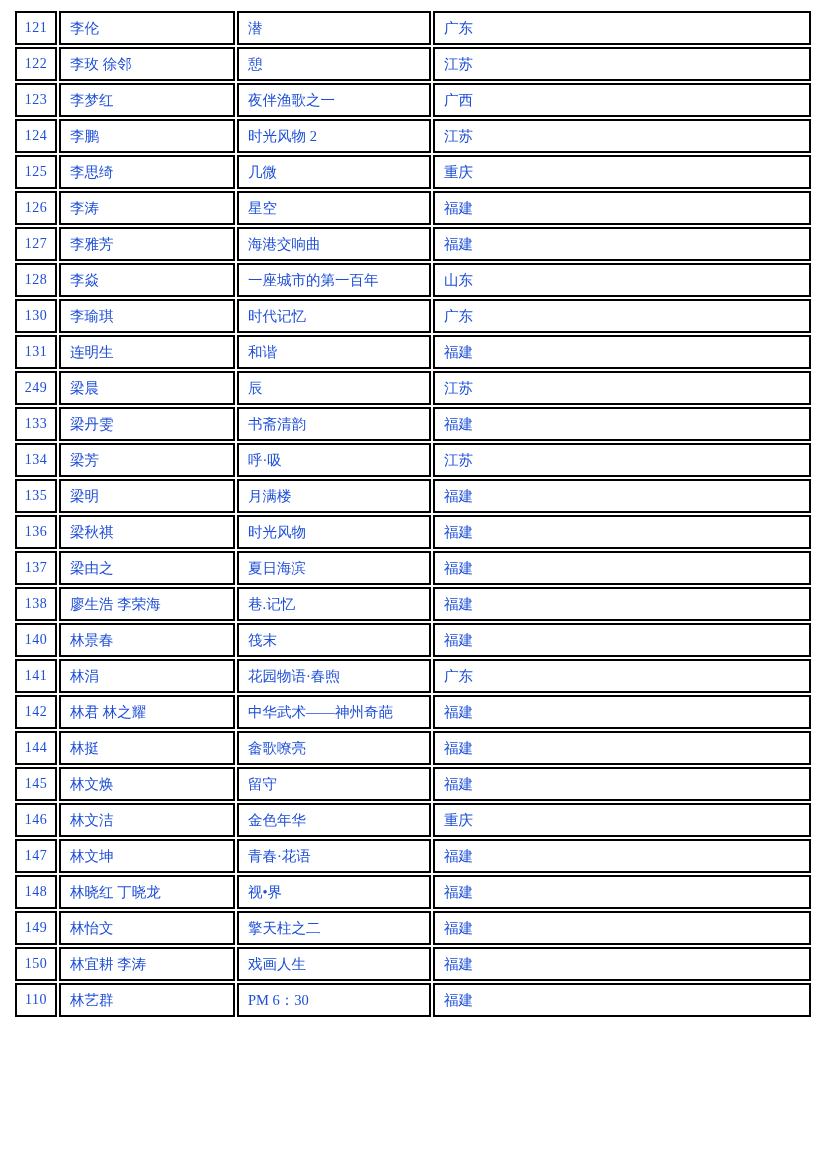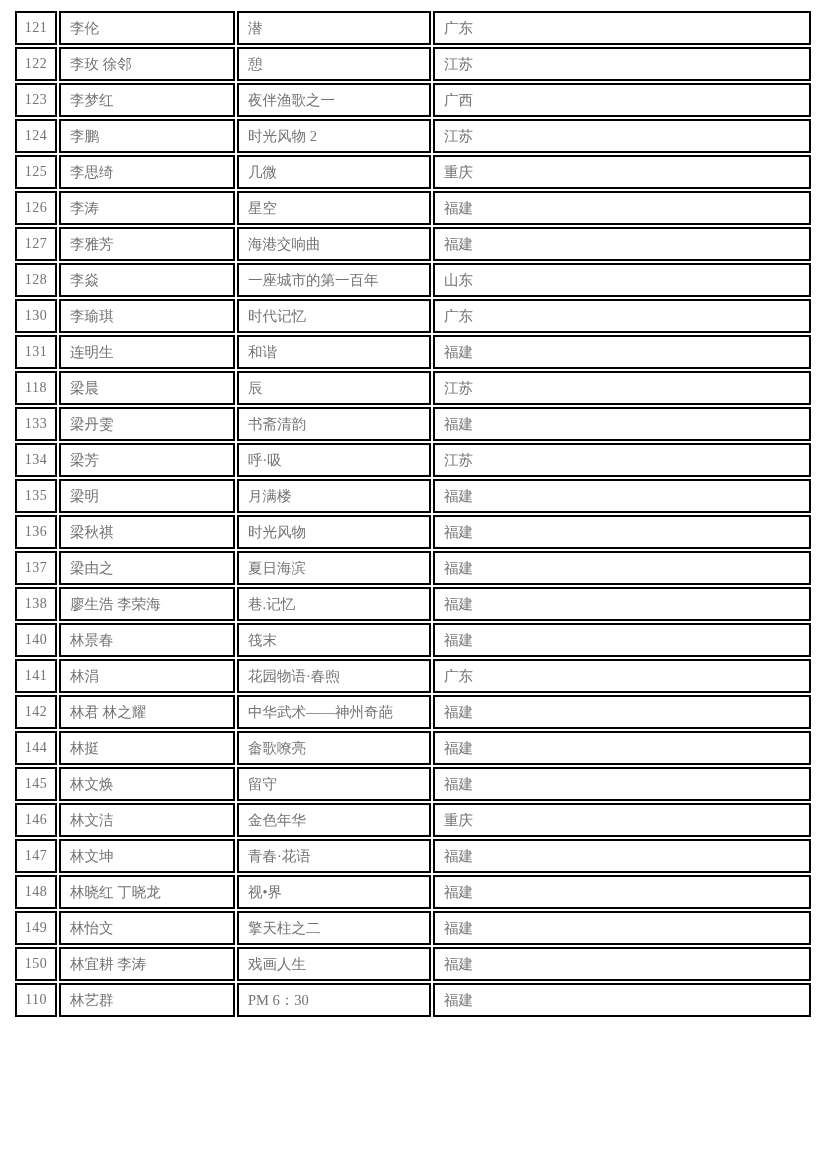--- a/index.html
+++ b/index.html
@@ -7,21 +7,21 @@
     padding: 0;
     background: #ffffff;
   }
   .page {
     position: relative;
     width: 826px;
     height: 1169px;
     background: #ffffff;
     overflow: hidden;
     font-family: "Liberation Serif", "DejaVu Serif", serif;
-    color: #737373;
+    color: #1d4ed8;
   }
   table.roster {
     position: absolute;
     left: 13px;
     top: 9px;
     width: 800px;
     border-collapse: separate;
     border-spacing: 2px;
     table-layout: fixed;
   }
@@ -110,21 +110,21 @@
           <td class="txt">时代记忆</td>
           <td class="txt">广东</td>
         </tr>
         <tr>
           <td class="num">131</td>
           <td class="txt">连明生</td>
           <td class="txt">和谐</td>
           <td class="txt">福建</td>
         </tr>
         <tr>
-          <td class="num">118</td>
+          <td class="num">249</td>
           <td class="txt">梁晨</td>
           <td class="txt">辰</td>
           <td class="txt">江苏</td>
         </tr>
         <tr>
           <td class="num">133</td>
           <td class="txt">梁丹雯</td>
           <td class="txt">书斋清韵</td>
           <td class="txt">福建</td>
         </tr>

